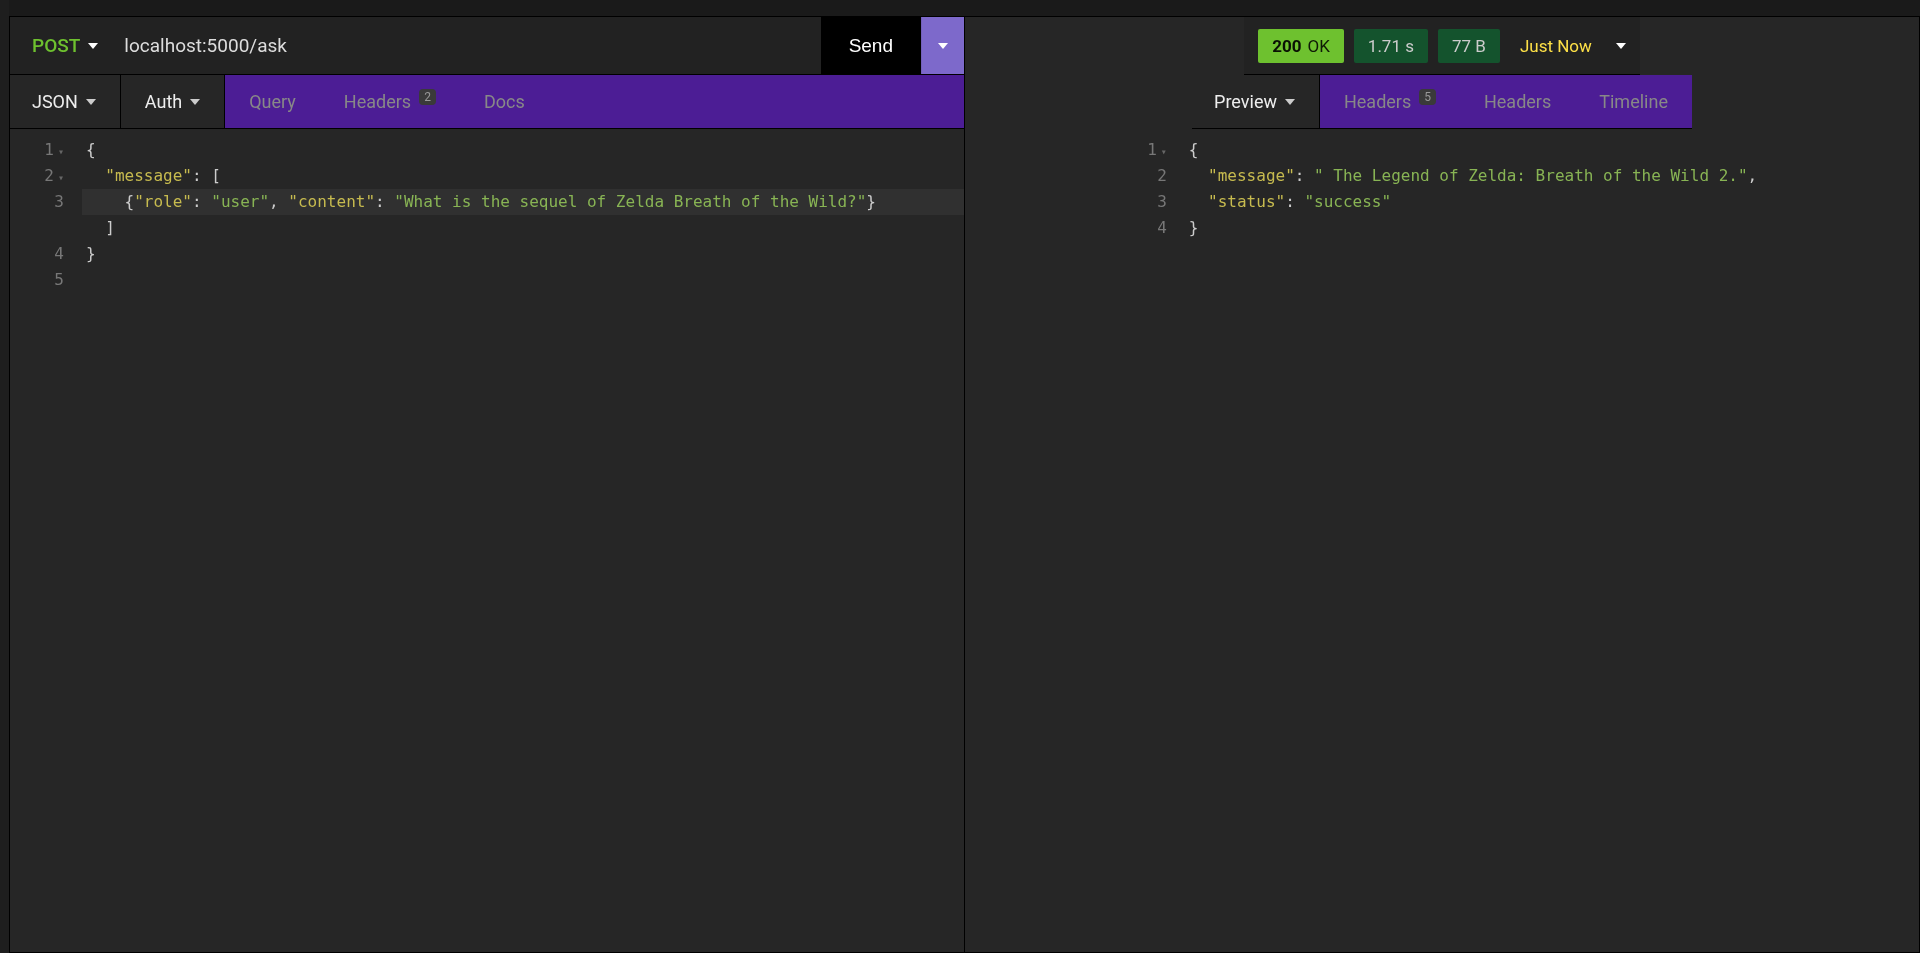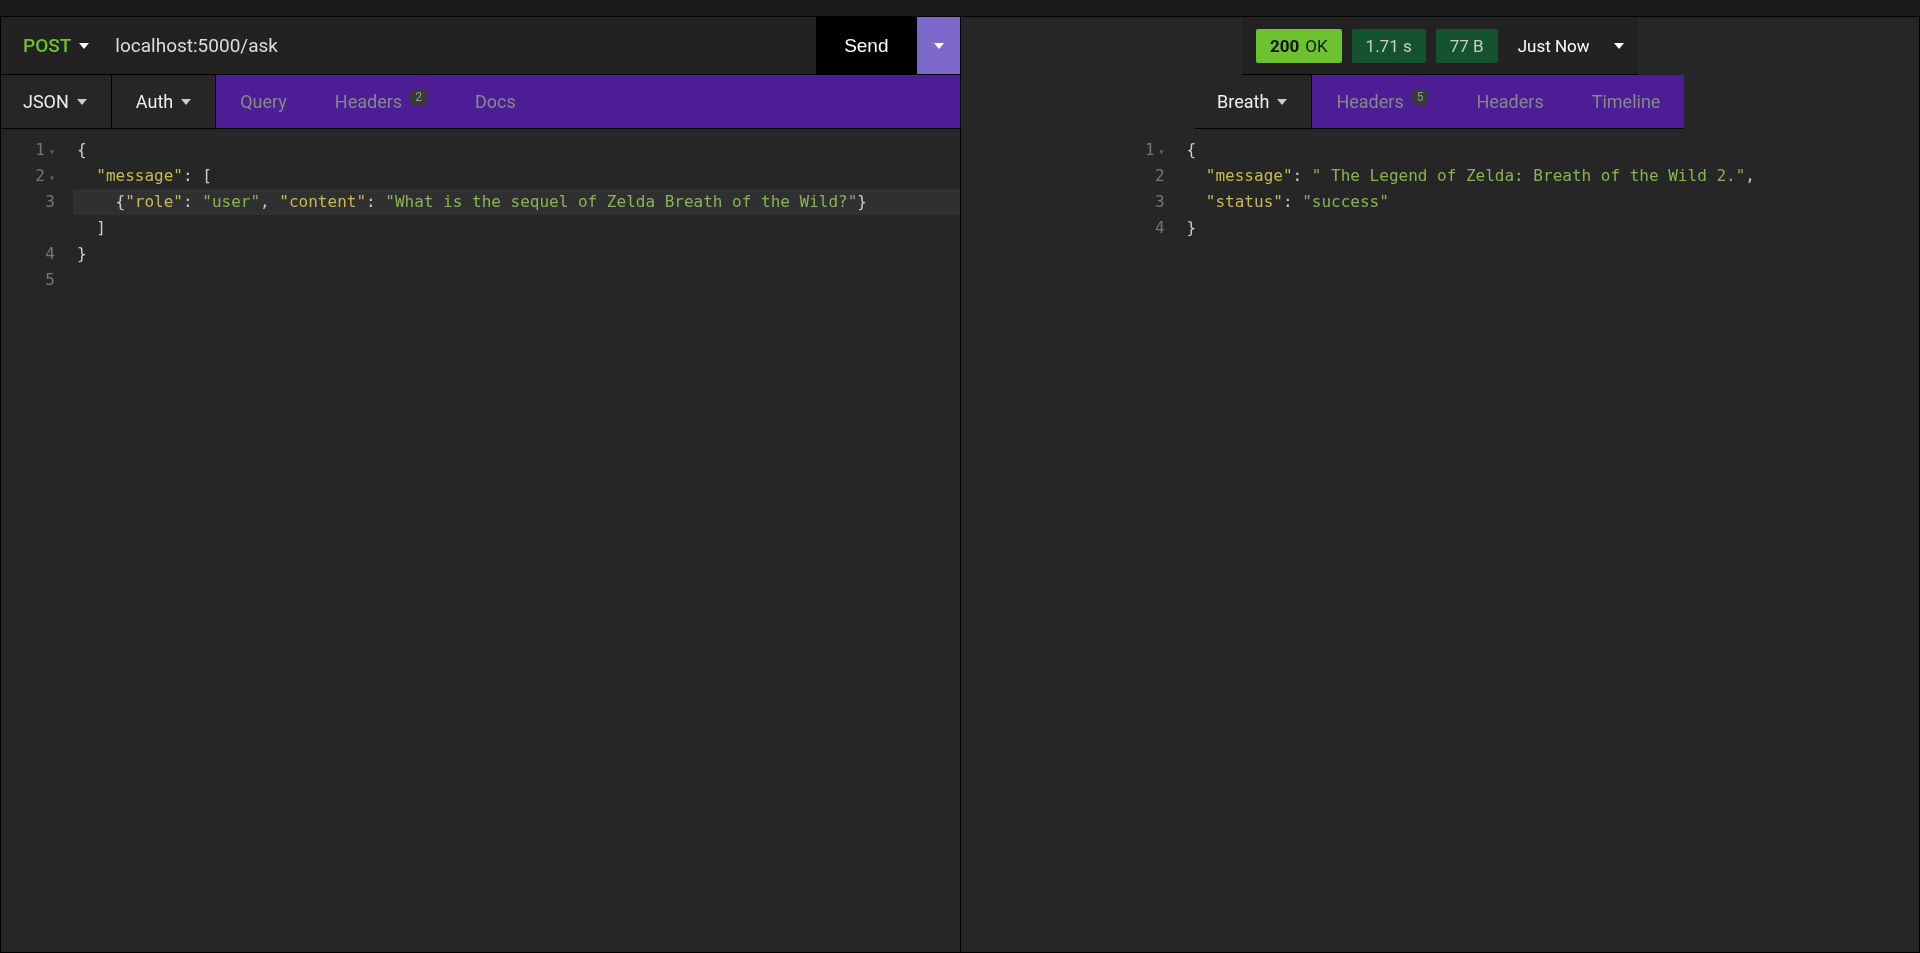--- a/index.html
+++ b/index.html
@@ -7,20 +7,21 @@
     height: 100%;
     background: #1e1e1e;
     font-family: -apple-system, BlinkMacSystemFont, "Segoe UI", Roboto, sans-serif;
     color: #ccc;
     overflow: hidden;
   }
   .app {
     display: flex;
     flex-direction: column;
     height: 100%;
+    padding-left: 9px;
   }
   .topgap {
     height: 16px;
     background: #1a1a1a;
   }
   .panes {
     display: flex;
     height: calc(100% - 16px);
   }
   .pane {
@@ -108,21 +109,21 @@
     background: #6ec12f;
     color: #0f1a06;
   }
   .pill.status b { color: #0a1104; font-weight: 700; margin-right: 6px; }
   .spacer { flex: 1; }
   .timepill {
     display: flex;
     align-items: center;
     gap: 24px;
     font-size: 17px;
-    color: #ffffff;
+    color: #fde047;
     cursor: pointer;
   }
   
   .tabs {
     display: flex;
     align-items: center;
     height: 54px;
     background: #4c1d95;
     border-bottom: 1px solid #000;
   }
@@ -269,21 +270,21 @@
         </div>
         <div class="spacer"></div>
         <div class="timepill">
           <span>Just Now</span>
           <span class="caret"></span>
         </div>
       </div>
 
       <div class="tabs">
         <div class="tab first active">
-          <span>Breath</span>
+          <span>Preview</span>
           <span class="caret"></span>
         </div>
         <div class="tab">
           <span>Headers</span>
           <span class="badge">5</span>
         </div>
         <div class="tab">
           <span>Headers</span>
         </div>
         <div class="tab">

